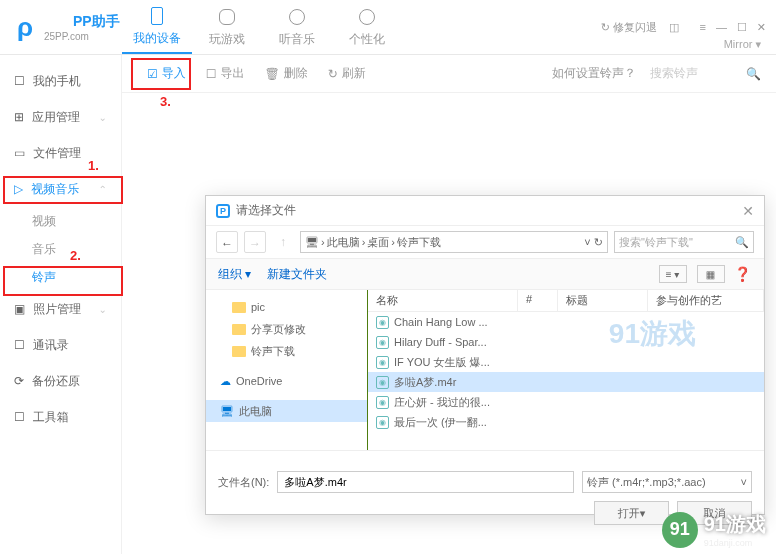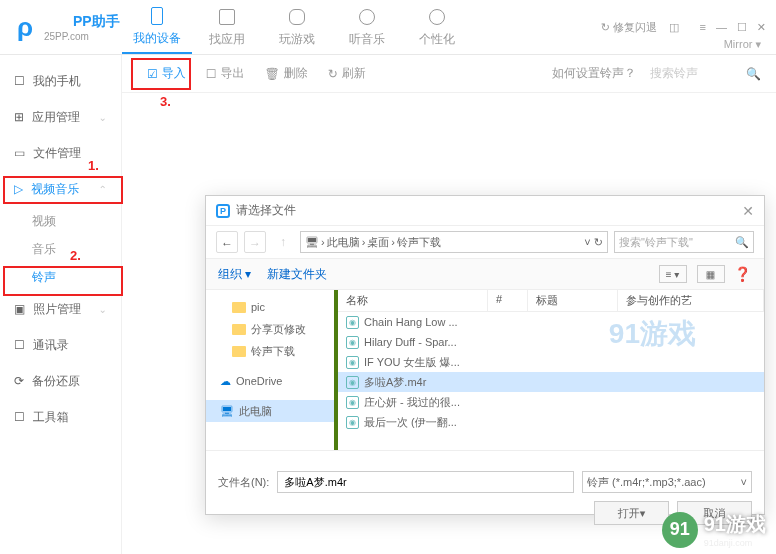--- a/index.html
+++ b/index.html
@@ -49,21 +49,21 @@
 .nav-arrow.en { color: #555; }
 .path-bar { flex: 1; height: 22px; border: 1px solid #ccc; display: flex; align-items: center; padding: 0 4px; font-size: 11px; gap: 2px; }
 .path-seg { display: flex; align-items: center; gap: 2px; }
 .dialog-search { width: 140px; height: 22px; border: 1px solid #ccc; display: flex; align-items: center; padding: 0 4px; color: #aaa; font-size: 11px; justify-content: space-between; }
 .dialog-toolbar { height: 32px; display: flex; align-items: center; padding: 0 12px; border-top: 1px solid #eee; border-bottom: 1px solid #eee; gap: 16px; background: #fafafa; }
 .dialog-toolbar .tb-btn { color: #0066cc; font-size: 12px; cursor: pointer; display: flex; align-items: center; gap: 3px; }
 .dialog-toolbar .tb-right { margin-left: auto; display: flex; gap: 10px; align-items: center; }
 .view-btn { width: 28px; height: 18px; border: 1px solid #ccc; display: flex; align-items: center; justify-content: center; font-size: 10px; }
 
 .dialog-body { display: flex; height: 160px; }
-.dialog-tree { width: 132px; border-right: 4px solid #4d7c0f; padding: 6px 0; overflow: hidden; }
+.dialog-tree { width: 162px; border-right: 1px solid #4d7c0f; padding: 6px 0; overflow: hidden; }
 .tree-item { display: flex; align-items: center; height: 22px; padding: 0 10px 0 26px; font-size: 11px; cursor: pointer; gap: 5px; }
 .tree-item.sel { background: #d0e7ff; }
 .folder-ico { width: 14px; height: 11px; background: #ffd66e; border-radius: 1px; display: inline-block; }
 .cloud-ico { color: #0078d7; }
 .pc-ico { color: #0078d7; }
 
 .dialog-list { flex: 1; overflow: hidden; }
 .list-header { height: 22px; display: flex; border-bottom: 1px solid #eee; font-size: 11px; color: #555; }
 .list-header > div { padding: 3px 8px; border-right: 1px solid #eee; }
 .col-name { width: 150px; }
@@ -101,26 +101,20 @@
       <div class="logo-title">PP助手</div>
       <div class="logo-sub">25PP.com</div>
     </div>
   </div>
   <div class="nav-tabs">
     <div class="nav-tab active">
       <span class="nav-icon">
           <span class="icon-box" style="width:12px;height:18px;border-color:#2196f3"></span>
         </span>
       <span>我的设备</span>
-    </div>
-    <div class="nav-tab">
-      <span class="nav-icon">
-          <span class="icon-box"></span>
-        </span>
-      <span>找应用</span>
     </div>
     <div class="nav-tab">
       <span class="nav-icon">
           <span class="icon-box" style="border-radius:6px"></span>
         </span>
       <span>玩游戏</span>
     </div>
     <div class="nav-tab">
       <span class="nav-icon">
           <span class="icon-box" style="border-radius:50%"></span>

